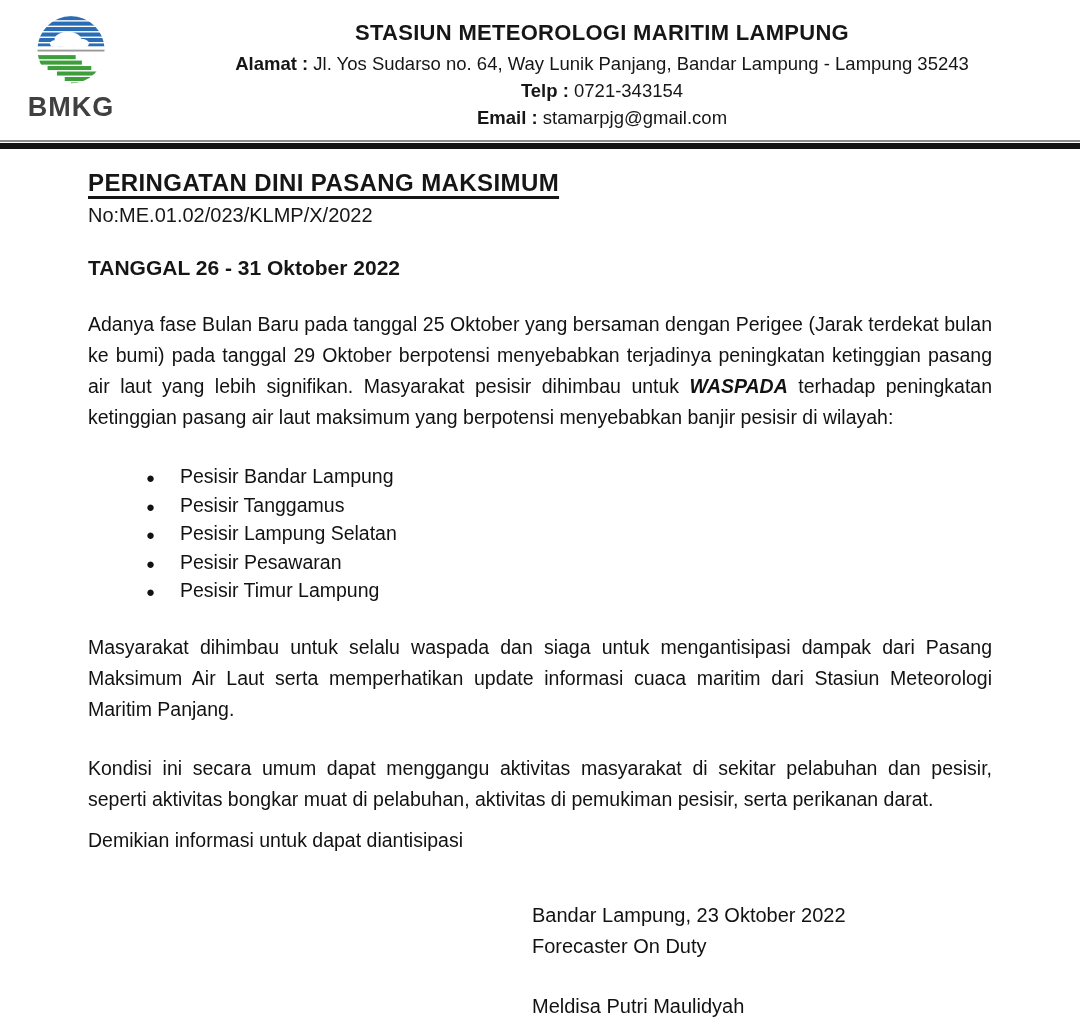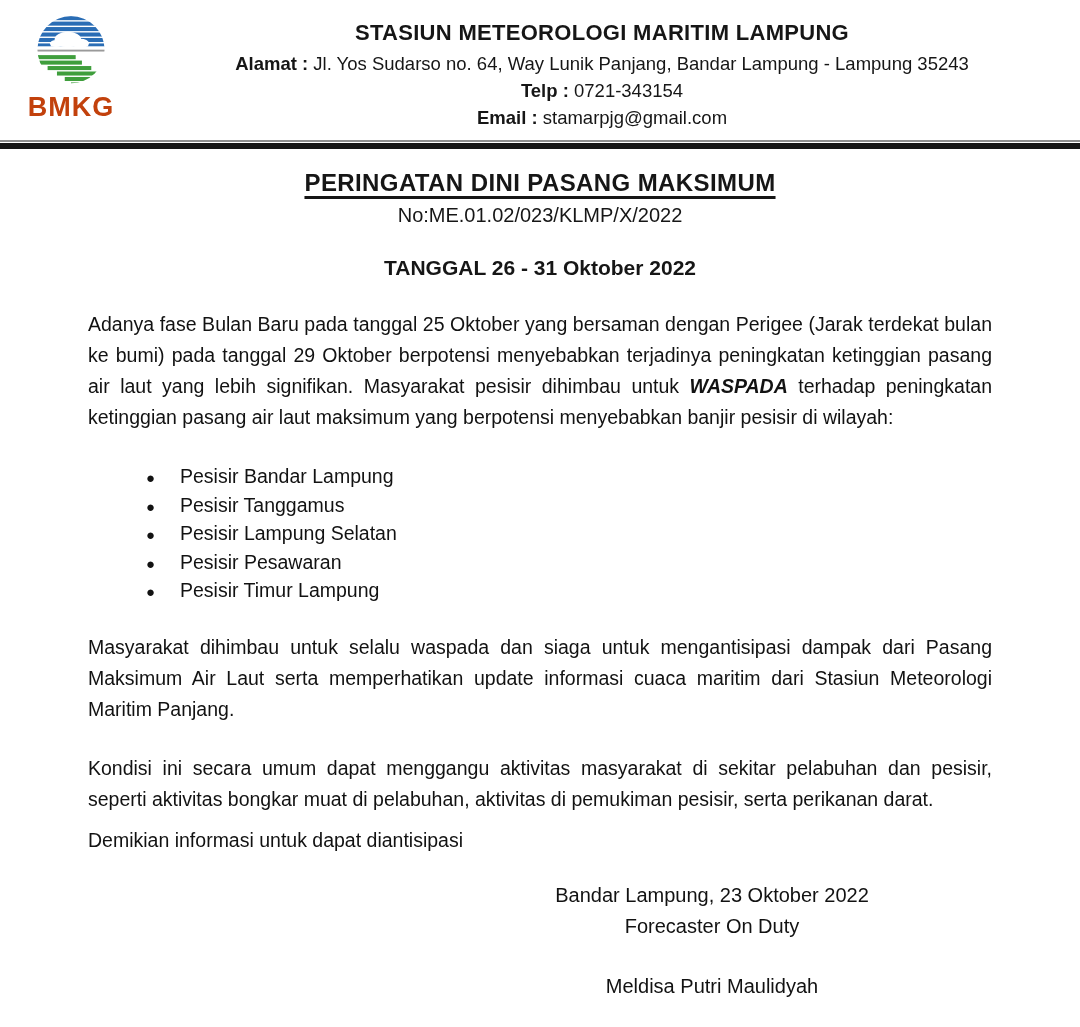--- a/index.html
+++ b/index.html
@@ -25,21 +25,21 @@
     display: flex;
     flex-direction: column;
     align-items: center;
     padding-left: 0;
   }
   .logo-block svg { display: block; width: 78px; height: 80px; margin-left: -8px; }
   .logo-text {
     font-weight: bold;
     font-size: 27px;
     letter-spacing: 1px;
-    color: #c2410c;
+    color: #404040;
     margin-top: 0px;
     margin-left: -8px;
     font-family: "Liberation Sans", sans-serif;
   }
   .letterhead-text {
     flex: 1;
     text-align: center;
     padding-right: 26px;
     padding-top: 8px;
   }
@@ -52,21 +52,21 @@
   .lh-line { font-size: 18.5px; margin-bottom: 5px; }
   .lh-label { font-weight: bold; }
 
   
   .rule-thin { height: 2px; background: #8d8d8d; margin-top: 6px; }
   .rule-thick { height: 6px; background: #141414; margin-top: 1px; }
 
   
   .content { padding: 0 88px; }
 
-  .title-block { text-align: center; margin-top: 20px; }
+  .title-block { text-align: left; margin-top: 20px; }
   .doc-title {
     display: inline-block;
     font-size: 24px;
     font-weight: bold;
     letter-spacing: 0.4px;
     text-decoration: underline;
     text-decoration-thickness: 2.5px;
     text-underline-offset: 5px;
   }
   .doc-number { font-size: 20px; margin-top: 7px; }
@@ -101,22 +101,21 @@
 
   .par-2 { margin-top: 28px; }
   .par-3 { margin-top: 26px; }
   .closing { margin-top: 10px; text-align: left; }
 
   
   .signature {
     width: 360px;
     margin-left: auto;
     margin-right: 100px;
-    margin-top: 28px;
-    text-align: center;
+    margin-top: 48px;
     font-size: 20px;
     color: #121212;
   }
   .sig-role { margin-top: 8px; }
   .sig-name { margin-top: 37px; }
 </style>
 </head>
 <body>
 
 <div class="page">

